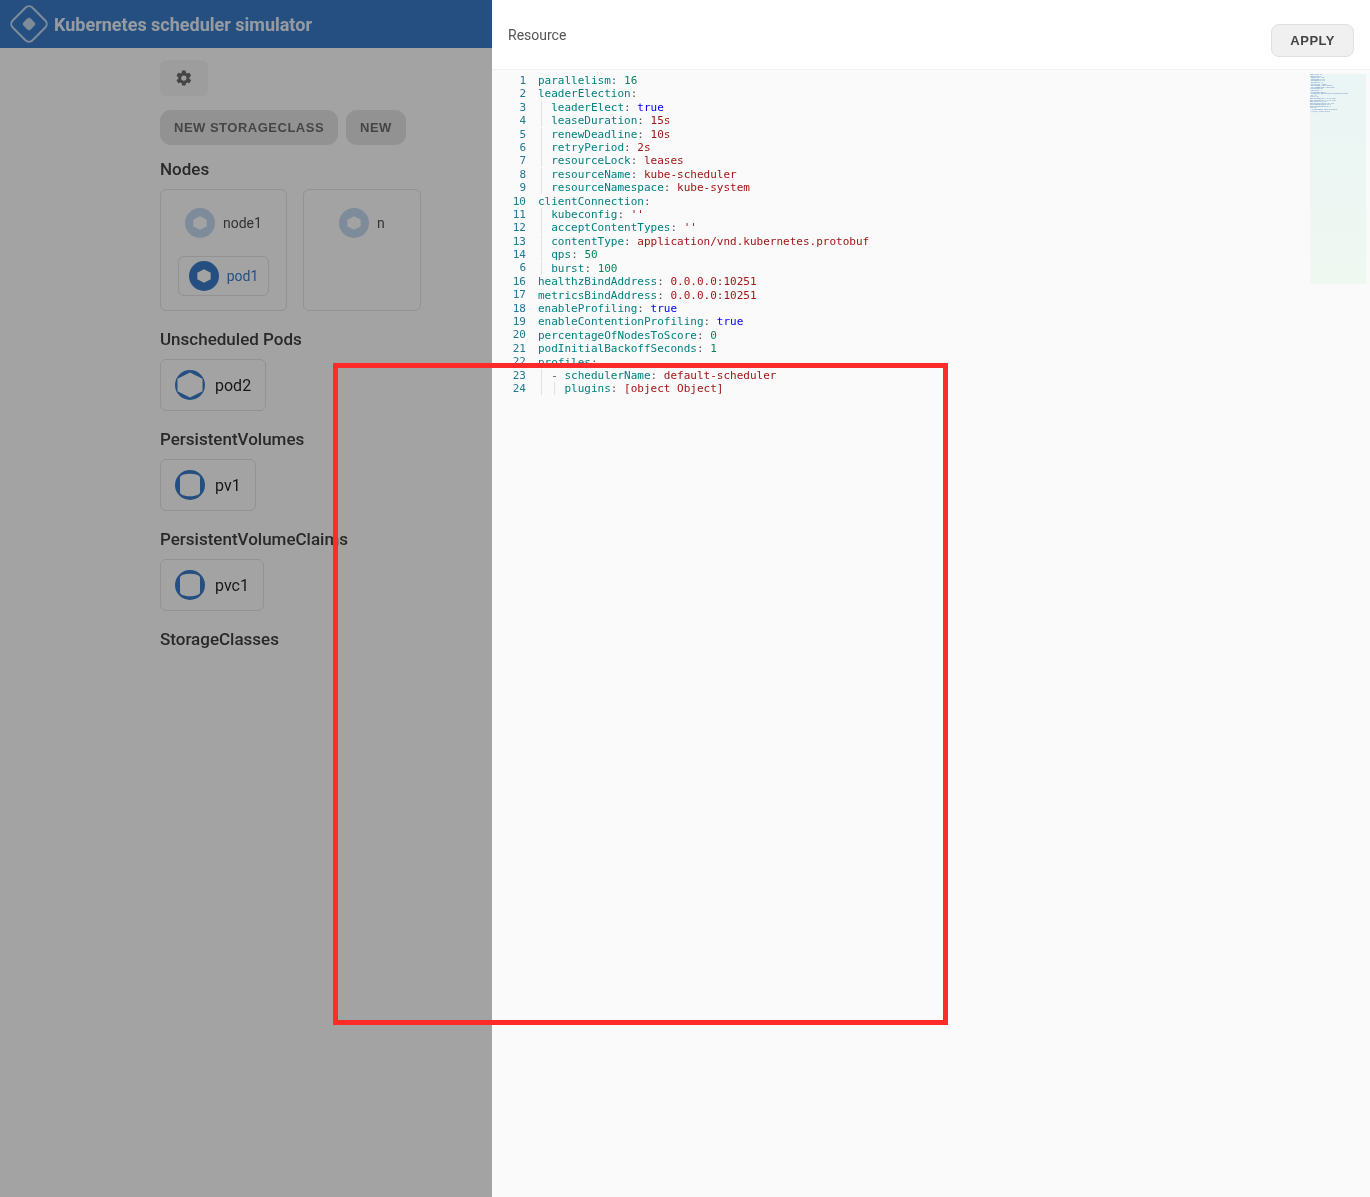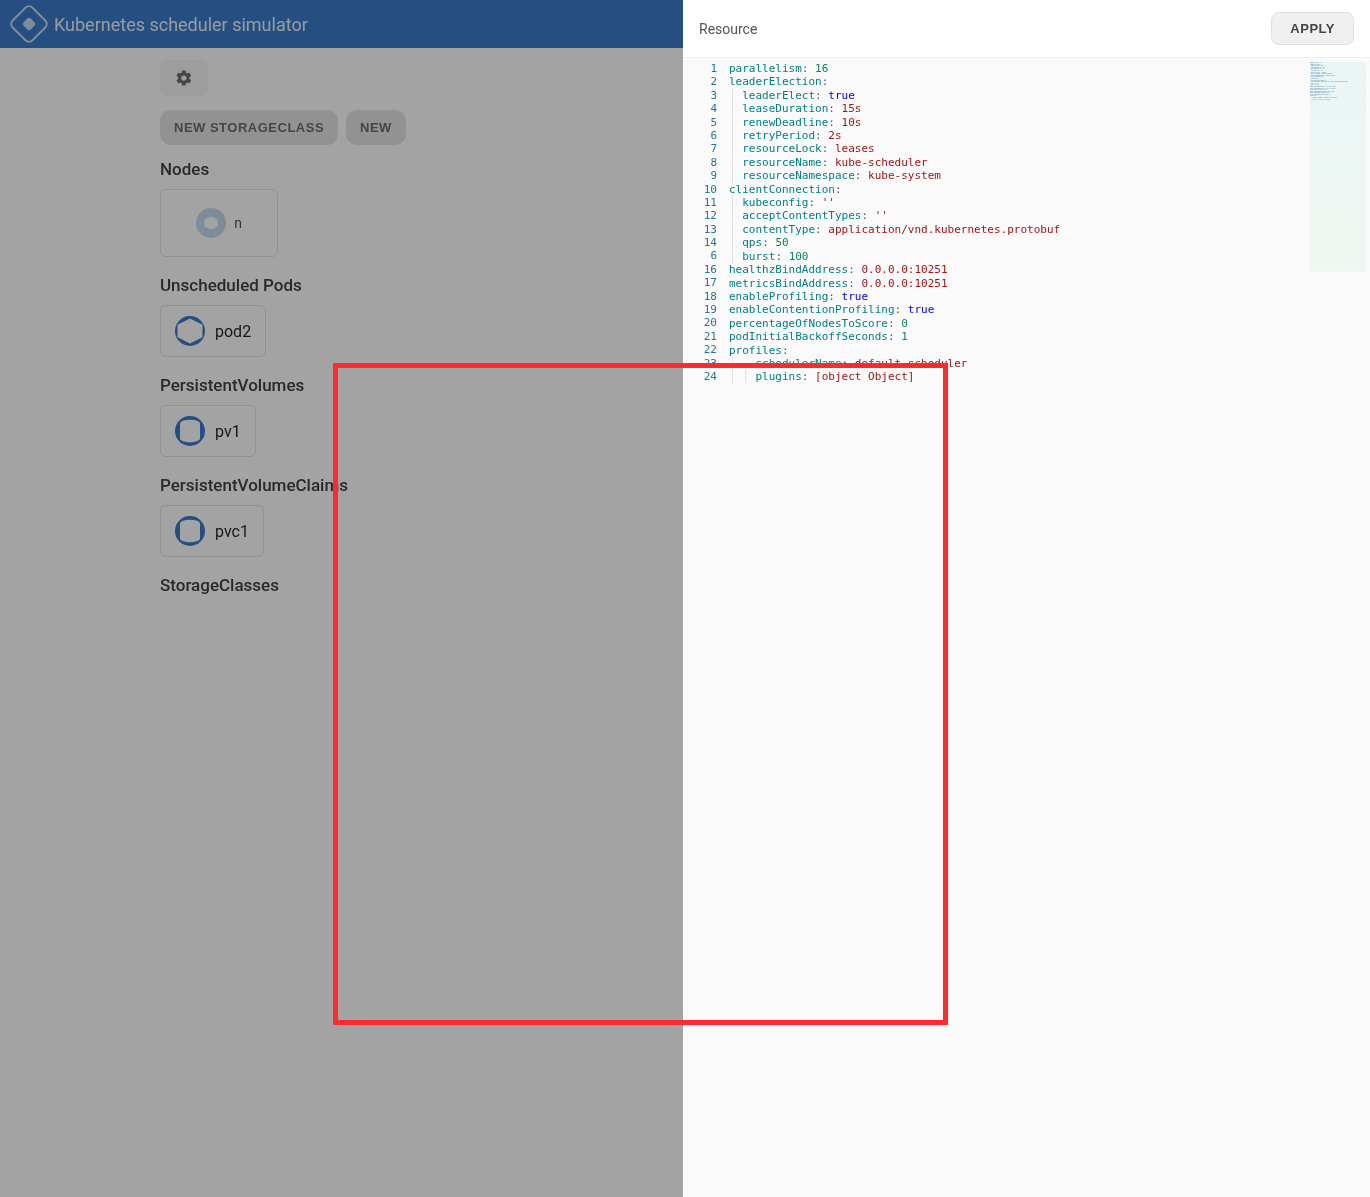--- a/index.html
+++ b/index.html
@@ -7,21 +7,21 @@
 
   
   .appbar {
     height: 48px; background: #1867c0; color: #fff; display: flex; align-items: center; padding: 0 14px;
   }
   .appbar .logo {
     width: 30px; height: 30px; border: 2px solid #bcd3ef; border-radius: 6px; transform: rotate(45deg);
     margin-right: 10px; display: flex; align-items: center; justify-content: center;
   }
   .appbar .logo::after { content: ""; width: 10px; height: 10px; background: #bcd3ef; border-radius: 2px; }
-  .appbar .title { font-size: 18px; font-weight: 400; color: #e9f1fb; }
+  .appbar .title { font-size: 18px; font-weight: 700; color: #e9f1fb; }
   .appbar .spacer { flex: 1; }
   .appbar .gear { width: 22px; height: 22px; fill: #e9f1fb; }
   .appbar .gear-btn { background: none; border: none; cursor: pointer; padding: 4px; }
 
   
   .page {
     position: absolute; top: 48px; left: 0; right: 0; bottom: 0;
     padding: 12px 160px; background: #fff;
   }
   .toolbar-row { display: flex; align-items: center; gap: 8px; margin-bottom: 14px; }
@@ -55,31 +55,31 @@
   .chip-alone {
     display: inline-flex; align-items: center; gap: 10px; padding: 10px 14px;
     border: 1px solid #e0e0e0; border-radius: 6px;
   }
 
   
   .scrim {
     position: absolute; inset: 0; background: rgba(50,50,50,.45);
   }
   .dialog {
-    position: absolute; top: 0; right: 0; bottom: 0; width: 687px;
+    position: absolute; top: 0; right: 0; bottom: 0; width: 878px;
     background: #fff; display: flex; flex-direction: column;
   }
   .dialog-head {
     padding: 12px 16px; display: flex; align-items: center; justify-content: space-between;
     border-bottom: 1px solid #f0f0f0;
   }
   .dialog-head .ttl { font-size: 14px; color: #555; }
   .apply-btn {
     background: #f0f0f0; border: 1px solid #e0e0e0; border-radius: 8px;
-    padding: 8px 18px; font-size: 13px; font-weight: 600; letter-spacing: .5px; color: #444; cursor: pointer;
+    padding: 8px 18px; font-size: 13px; font-weight: 600; letter-spacing: .5px; color: #444; cursor: pointer; margin-top: 12px;
   }
 
   
   .editor-wrap { position: relative; flex: 1; overflow: hidden; background: #fafafa; }
   .gutter {
     position: absolute; left: 0; top: 0; bottom: 0; width: 40px;
     background: #fafafa; font-family: "SFMono-Regular", Consolas, monospace;
     font-size: 11px; color: #237893; text-align: right; padding-top: 4px;
   }
   .gutter div { height: 13.4px; line-height: 13.4px; padding-right: 6px; }
@@ -135,20 +135,38 @@
     </span>
   </div>
   <div class="toolbar-row">
     <button class="btn">NEW STORAGECLASS</button>
     <button class="btn">NEW</button>
   </div>
 
   <div class="section">
     <h3>Nodes</h3>
     <div class="card-row">
+      <div class="node-card">
+        <div class="chip" style="border:none">
+          <span class="icon dim">
+              <svg viewBox="0 0 24 24">
+                <path d="M12 2 2 7v10l10 5 10-5V7z"></path>
+              </svg>
+            </span>
+          <span class="txt">node1</span>
+        </div>
+        <div class="chip">
+          <span class="icon">
+              <svg viewBox="0 0 24 24">
+                <path d="M12 2 2 7v10l10 5 10-5V7z"></path>
+              </svg>
+            </span>
+          <span class="txt blue">pod1</span>
+        </div>
+      </div>
       <div class="node-card">
         <div class="chip" style="border:none">
           <span class="icon dim">
               <svg viewBox="0 0 24 24">
                 <path d="M12 2 2 7v10l10 5 10-5V7z"></path>
               </svg>
             </span>
           <span class="txt">n</span>
         </div>
       </div>

